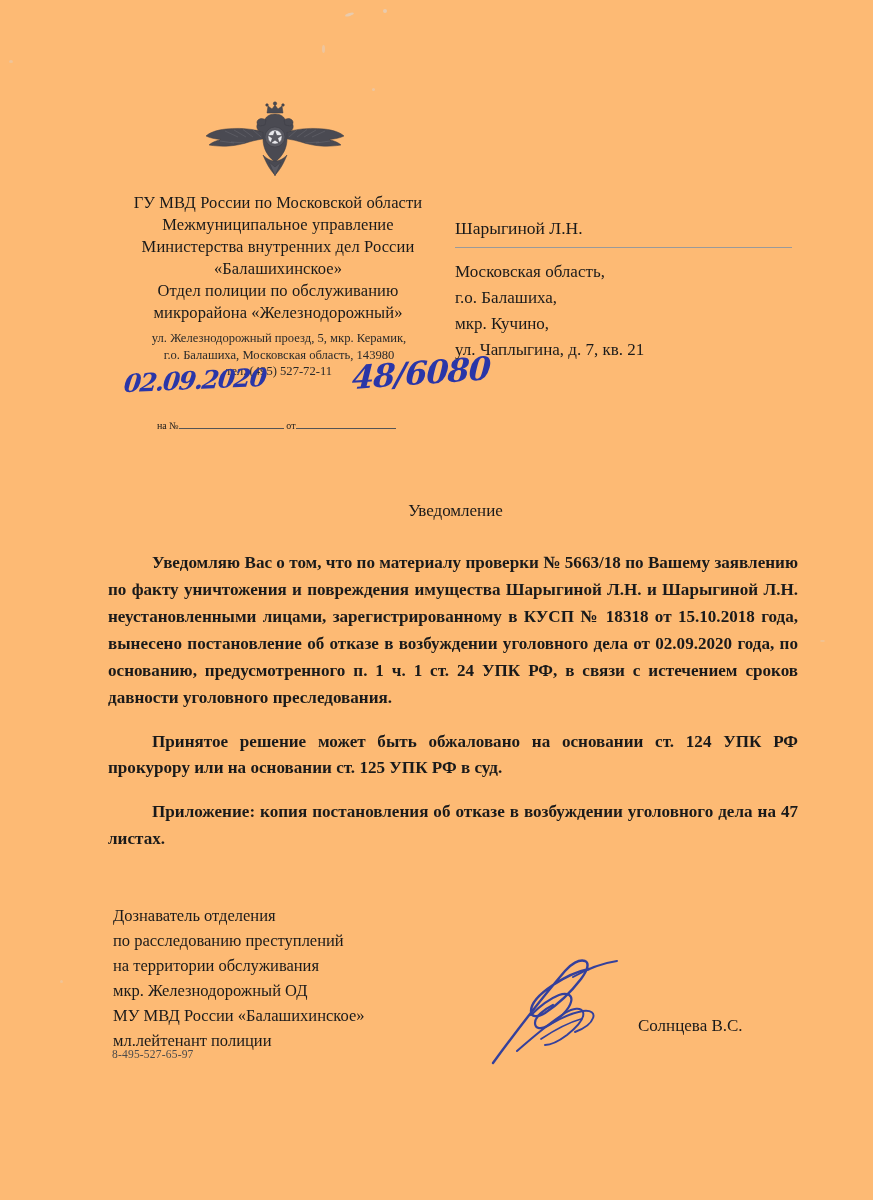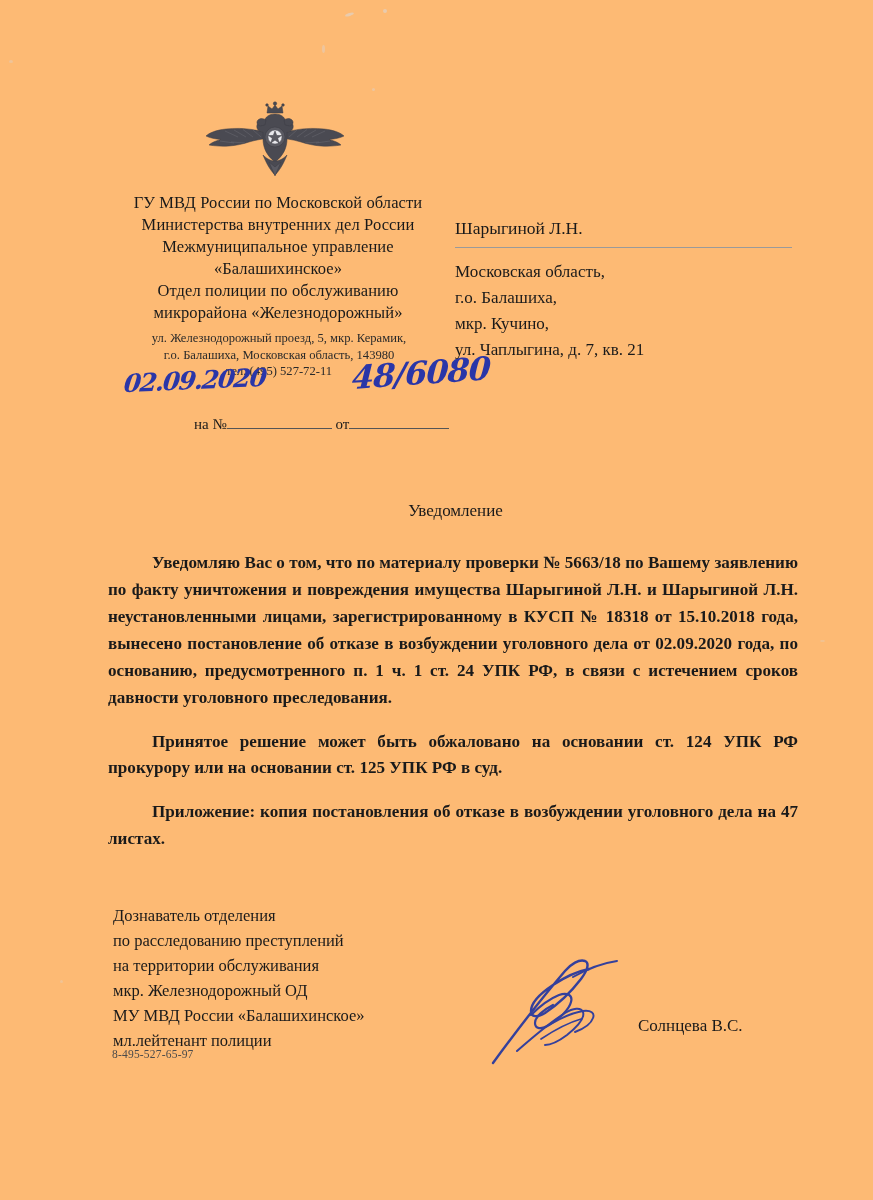--- a/index.html
+++ b/index.html
@@ -89,22 +89,21 @@
     vertical-align: baseline;
   }
   .rf-date-blank { width: 120px; }
   .rf-num-blank  { width: 118px; }
   .refrow .lbl { padding: 0 5px; }
 
   .onref {
     position: absolute;
     left: 157px;
     top: 413px;
-    font-size: 15px;
-    margin-left: 37px;
+    font-size: 10px;
   }
   .on-blank-1 { width: 105px; }
   .on-blank-2 { width: 100px; }
 
   
   .hand {
     position: absolute;
     color: #2a36a8;
     font-family: "DejaVu Serif", serif;
     font-style: italic;
@@ -276,22 +275,22 @@
 
         <path d="M116 110 C124 130 132 142 140 150 C148 142 156 130 164 110
                  C156 118 148 122 140 122 C132 122 124 118 116 110 Z"></path>
         <path d="M128 124 L140 152 L152 124 L140 134 Z" fill="#5a5a62"></path>
       </g>
     </svg>
   </div>
 
   <div class="letterhead">
     <span class="org-line">ГУ МВД России по Московской области</span>
+    <span class="org-line">Межмуниципальное управление</span>
     <span class="org-line">Министерства внутренних дел России</span>
-    <span class="org-line">Межмуниципальное управление</span>
     <span class="org-line">«Балашихинское»</span>
     <span class="org-line">Отдел полиции по обслуживанию</span>
     <span class="org-line">микрорайона «Железнодорожный»</span>
   </div>
 
   <div class="org-address">
     <div>ул. Железнодорожный проезд, 5, мкр. Керамик,</div>
     <div>г.о. Балашиха, Московская область, 143980</div>
     <div>тел. (495) 527-72-11</div>
   </div>

